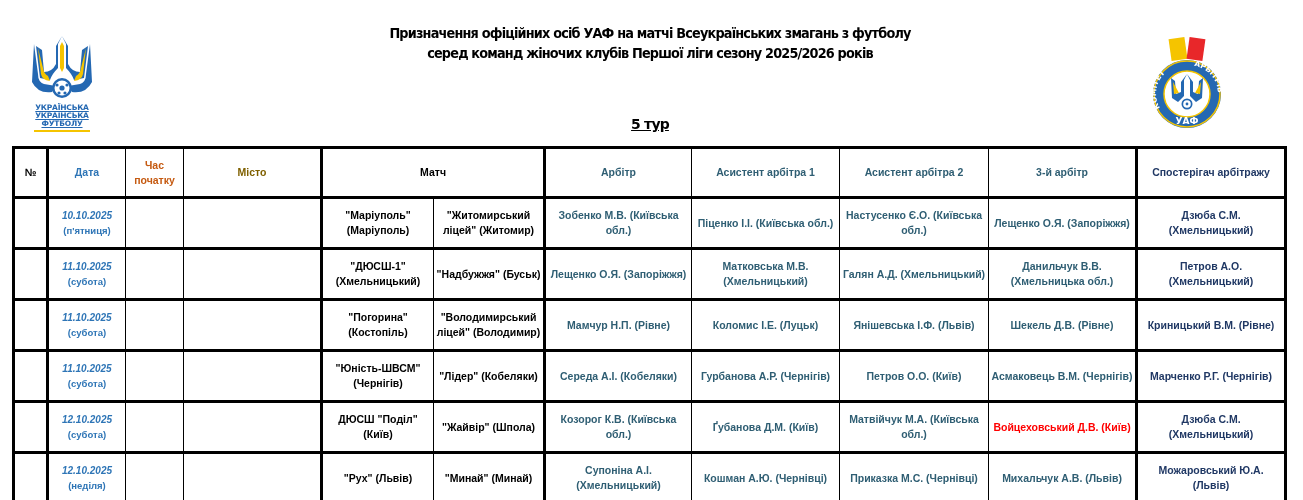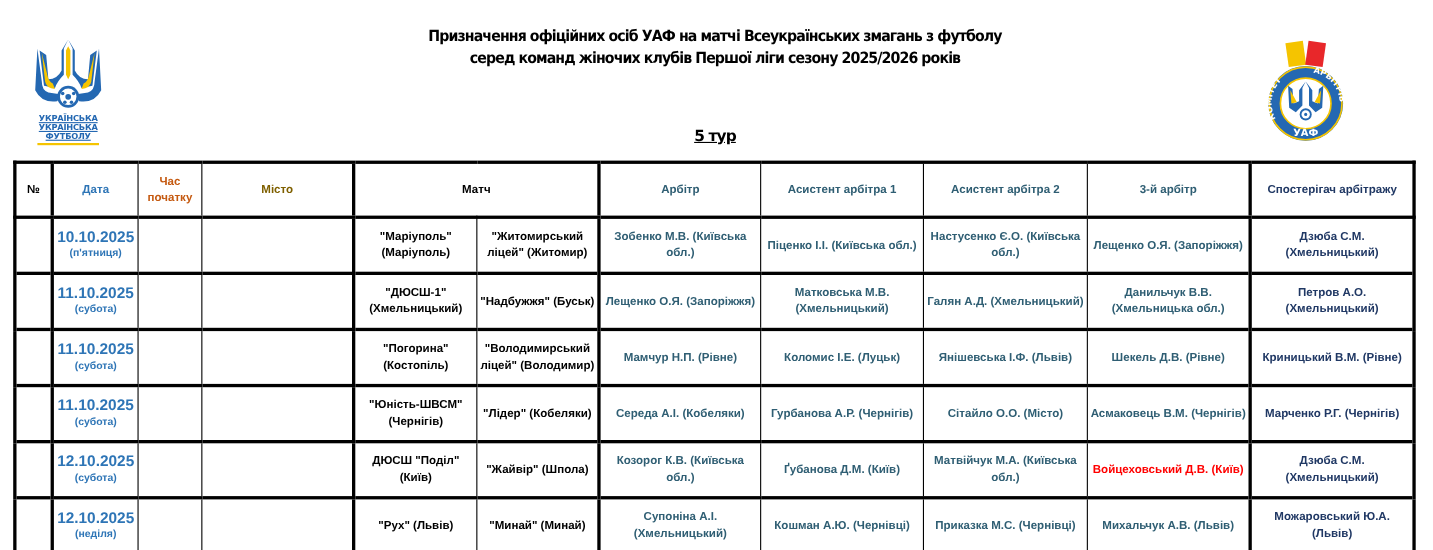--- a/index.html
+++ b/index.html
@@ -38,21 +38,21 @@
 
   .h-no { color: #000; }
   .h-date { color: #2E75B6; }
   .h-time { color: #C55A11; }
   .h-city { color: #7F6000; }
   .h-match { color: #000; }
   .h-ref { color: #2F5E73; }
   .h-obs { color: #203864; }
 
   .date { color: #2E75B6; }
-  .date .d { font-size: 14px; display: block; }
+  .date .d { font-size: 10px; display: block; font-style: italic; }
   .date .wd { font-size: 9.5px; display: block; font-weight: bold; }
   .team { color: #000; }
   .ref { color: #2F5E73; }
   .ref.alert { color: #FF0000; }
   .obs { color: #203864; }
 </style>
 </head>
 <body>
 
 <div class="logo-left">
@@ -204,21 +204,21 @@
       <td class="date thick-l">
         <span class="d">11.10.2025</span>
         <span class="wd">(субота)</span>
       </td>
       <td></td>
       <td></td>
       <td class="team thick-l">"Юність-ШВСМ" (Чернігів)</td>
       <td class="team">"Лідер" (Кобеляки)</td>
       <td class="ref thick-l">Середа А.І. (Кобеляки)</td>
       <td class="ref">Гурбанова А.Р. (Чернігів)</td>
-      <td class="ref">Сітайло О.О. (Місто)</td>
+      <td class="ref">Петров О.О. (Київ)</td>
       <td class="ref">Асмаковець В.М. (Чернігів)</td>
       <td class="obs thick-l">Марченко Р.Г. (Чернігів)</td>
     </tr>
 
     <tr class="rowsep">
       <td></td>
       <td class="date thick-l">
         <span class="d">12.10.2025</span>
         <span class="wd">(субота)</span>
       </td>

